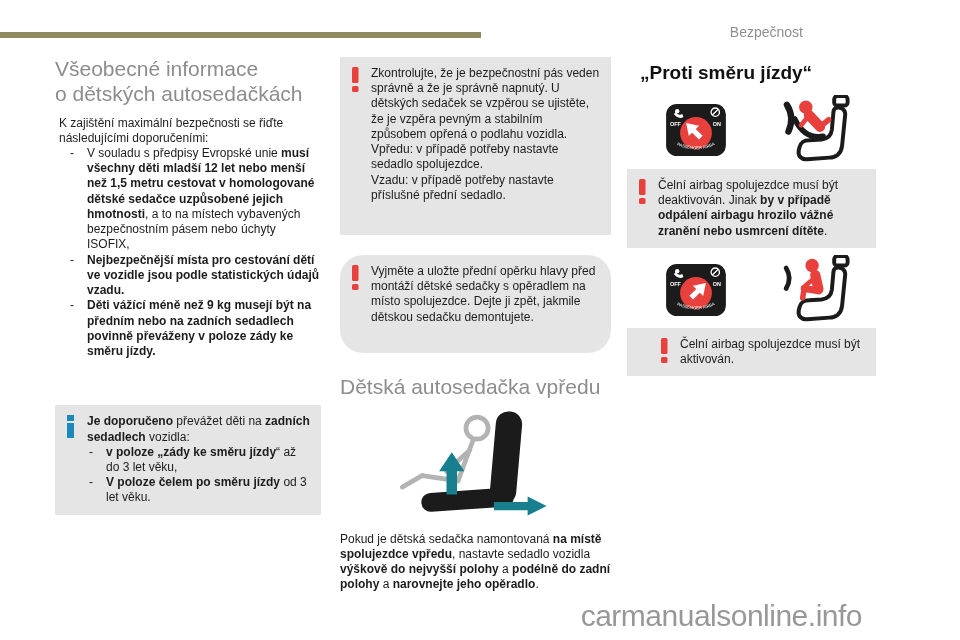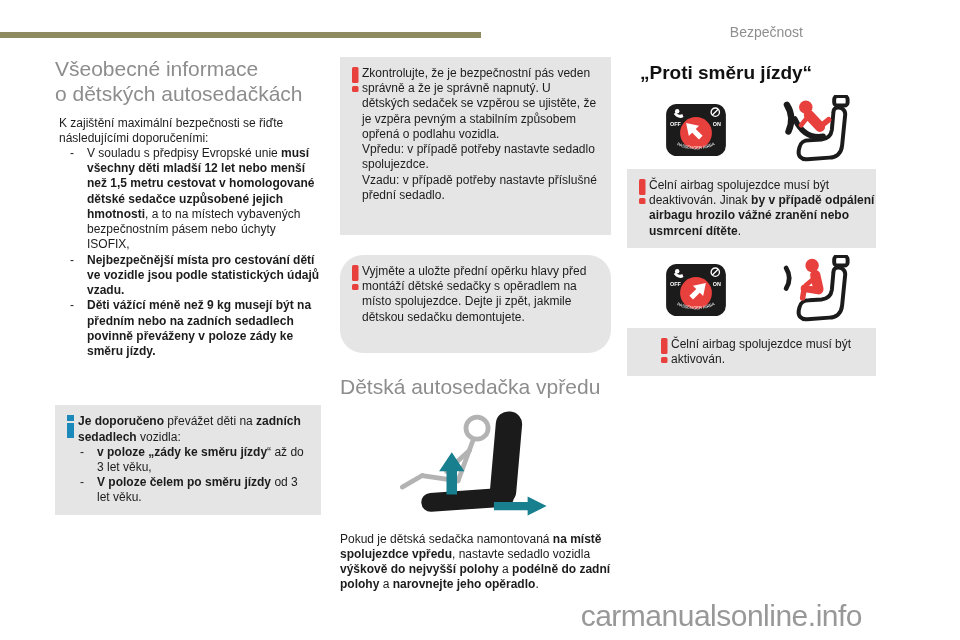--- a/index.html
+++ b/index.html
@@ -17,21 +17,21 @@
   .col-left  { left:55px;  top:57px; width:266px; }
   .col-mid   { left:340px; top:57px; width:271px; }
   .col-right { left:627px; top:49px; width:261px; }
 
   .h-gray { margin:0; font-size:21px; font-weight:normal; color:#8d8d8d; line-height:1.18; white-space:pre-line; }
   .h-black { margin:13px; font-size:19px; font-weight:bold; color:#111; line-height:1.15; }
 
   .body-text { font-size:12px; line-height:1.27; }
   .intro { margin:9px 0 0 4px; }
 
-  .gray-box { background:#e5e5e5; padding:9px 10px; display:flex; gap:2px; align-items:flex-start; box-sizing:border-box; }
+  .gray-box { background:#e5e5e5; padding:9px 10px; display:flex; gap:11px; align-items:flex-start; box-sizing:border-box; }
   .box-text { font-size:12px; line-height:1.27; white-space:pre-line; }
   .info-box { margin-top:8px; min-height:83px; }
   .recommend-box { margin-top:46px; min-height:98px; }
   .warn-box-1 { min-height:178px; }
   .warn-box-2 { margin-top:20px; min-height:98px;border-radius:23px; }
   .warn-box-r1 { margin-top:6px; min-height:78px; }
   .warn-box-r2 { margin-top:5px; min-height:44px;padding-left:32px; }
   .box-icon { flex:0 0 auto; margin-top:1px; }
 
   .dash-list { margin-top:0; }

